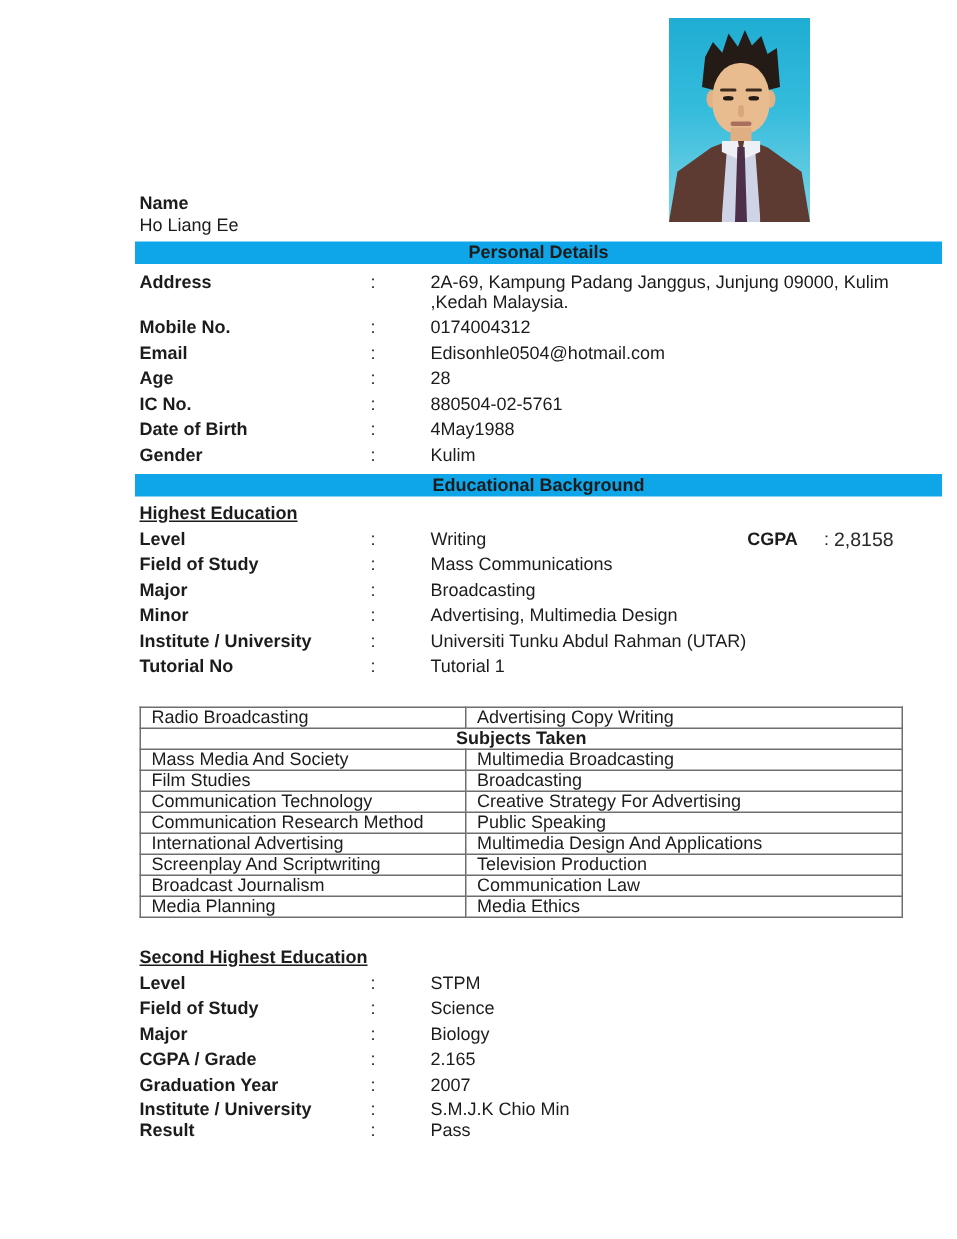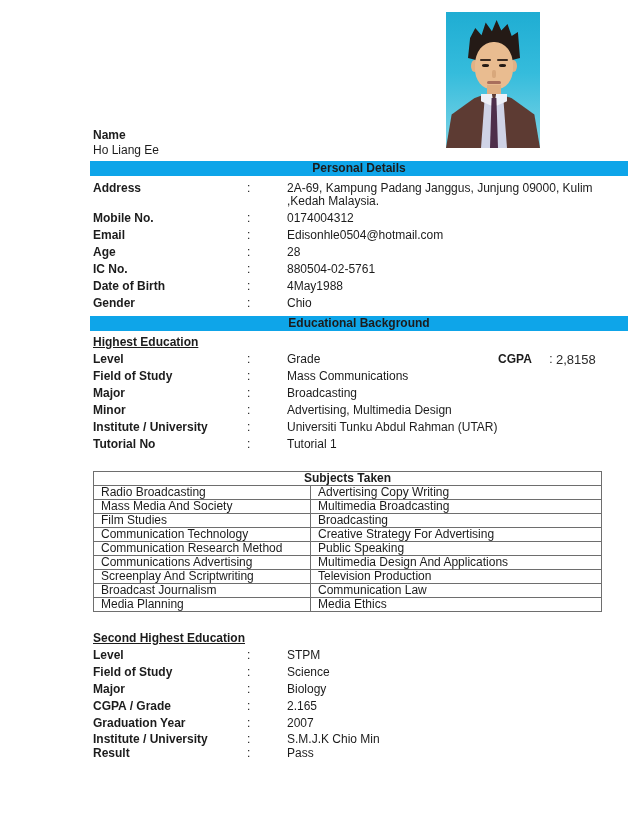--- a/index.html
+++ b/index.html
@@ -152,31 +152,31 @@
         <span class="val">880504-02-5761</span>
       </div>
       <div class="row">
         <span class="lbl">Date of Birth</span>
         <span class="colon">:</span>
         <span class="val">4May1988</span>
       </div>
       <div class="row">
         <span class="lbl">Gender</span>
         <span class="colon">:</span>
-        <span class="val">Chio</span>
+        <span class="val">Kulim</span>
       </div>
     </div>
 
     <div class="band">Educational Background</div>
     <div class="heading-underline">Highest Education</div>
     <div class="rows" style="margin-top:0">
       <div class="row">
         <span class="lbl">Level</span>
         <span class="colon">:</span>
-        <span class="val">Grade</span>
+        <span class="val">Writing</span>
         <span class="cgpa-group">
           <span class="clbl">CGPA</span>
           <span class="ccolon">:</span>
           <span class="cval">2,8158</span>
         </span>
       </div>
       <div class="row">
         <span class="lbl">Field of Study</span>
         <span class="colon">:</span>
         <span class="val">Mass Communications</span>
@@ -199,44 +199,44 @@
       <div class="row">
         <span class="lbl">Tutorial No</span>
         <span class="colon">:</span>
         <span class="val">Tutorial 1</span>
       </div>
     </div>
 
     <table class="subjects">
       <tbody>
         <tr>
-          <td class="head" colspan="2">Subjects Taken</td>
-        </tr>
-        <tr>
           <td class="c1">Radio Broadcasting</td>
           <td>Advertising Copy Writing</td>
         </tr>
         <tr>
+          <td class="head" colspan="2">Subjects Taken</td>
+        </tr>
+        <tr>
           <td class="c1">Mass Media And Society</td>
           <td>Multimedia Broadcasting</td>
         </tr>
         <tr>
           <td class="c1">Film Studies</td>
           <td>Broadcasting</td>
         </tr>
         <tr>
           <td class="c1">Communication Technology</td>
           <td>Creative Strategy For Advertising</td>
         </tr>
         <tr>
           <td class="c1">Communication Research Method</td>
           <td>Public Speaking</td>
         </tr>
         <tr>
-          <td class="c1">Communications Advertising</td>
+          <td class="c1">International Advertising</td>
           <td>Multimedia Design And Applications</td>
         </tr>
         <tr>
           <td class="c1">Screenplay And Scriptwriting</td>
           <td>Television Production</td>
         </tr>
         <tr>
           <td class="c1">Broadcast Journalism</td>
           <td>Communication Law</td>
         </tr>

